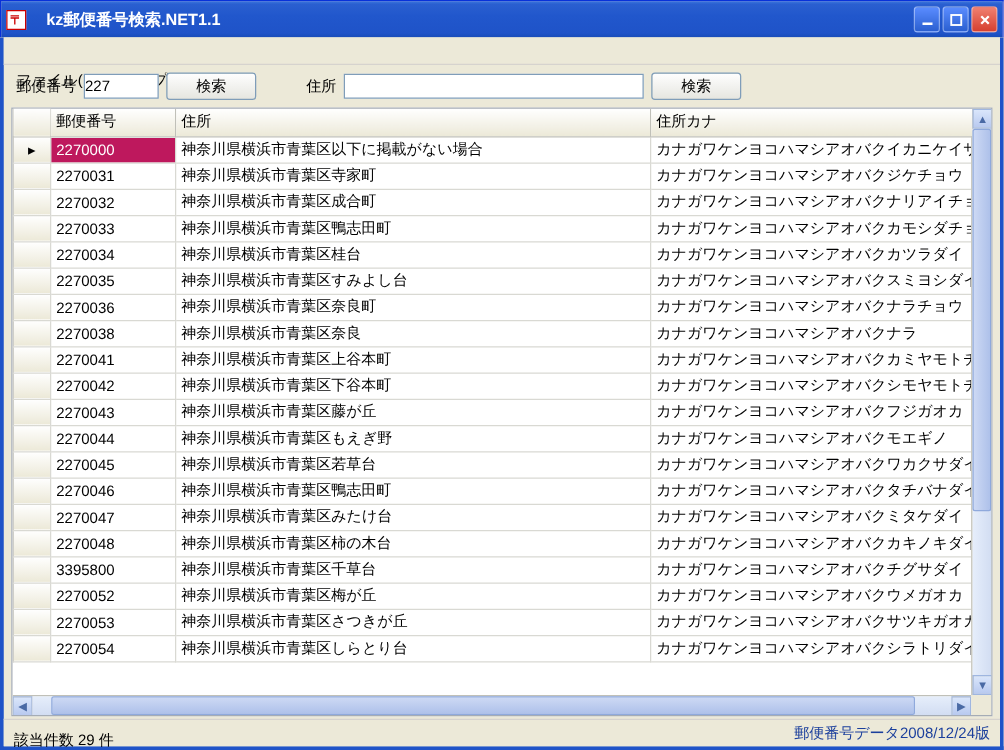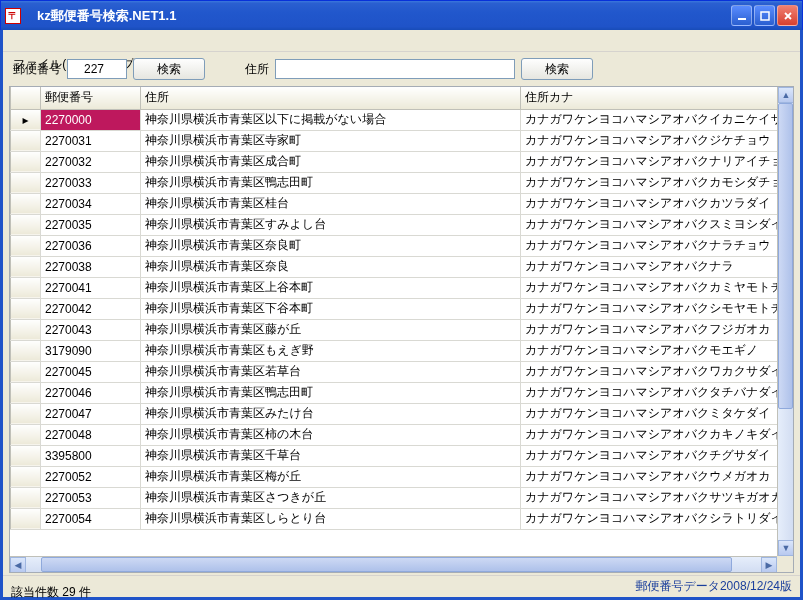--- a/index.html
+++ b/index.html
@@ -35,21 +35,21 @@
   .winframe { border: 3px solid #1f53c8; border-top: none; height: 570px; background: #ece9d8; display: flex; flex-direction: column; }
 
   
   .menubar { height: 22px; background: #ece9d8; display: flex; align-items: center; padding: 0 6px; gap: 12px; border-bottom: 1px solid #d6d3ce; }
   .menuitem { padding: 2px 4px; cursor: default; margin-top: 48px; }
 
   
   .toolbar { height: 34px; display: flex; align-items: center; padding: 0 10px; gap: 6px; }
   .lbl { white-space: nowrap; }
   .txt {
-    height: 20px; border: 1px solid #7f9db9; background: #fff; padding: 0 16px;
+    height: 20px; border: 1px solid #7f9db9; background: #fff; padding: 0 0;
     font-family: inherit; font-size: 12px;
   }
   .txt.zip { width: 60px; }
   .txt.addr { width: 240px; }
   .btn {
     height: 22px; width: 72px;
     border: 1px solid #7f9db9; border-radius: 3px;
     background: linear-gradient(to bottom, #fefefe, #e6e6e0);
     font-family: inherit; font-size: 12px; cursor: pointer;
   }
@@ -228,21 +228,21 @@
               <td>カナガワケンヨコハマシアオバクシモヤモトチョ</td>
             </tr>
             <tr>
               <td class="rowhdr"></td>
               <td>2270043</td>
               <td>神奈川県横浜市青葉区藤が丘</td>
               <td>カナガワケンヨコハマシアオバクフジガオカ</td>
             </tr>
             <tr>
               <td class="rowhdr"></td>
-              <td>3179090</td>
+              <td>2270044</td>
               <td>神奈川県横浜市青葉区もえぎ野</td>
               <td>カナガワケンヨコハマシアオバクモエギノ</td>
             </tr>
             <tr>
               <td class="rowhdr"></td>
               <td>2270045</td>
               <td>神奈川県横浜市青葉区若草台</td>
               <td>カナガワケンヨコハマシアオバクワカクサダイ</td>
             </tr>
             <tr>

